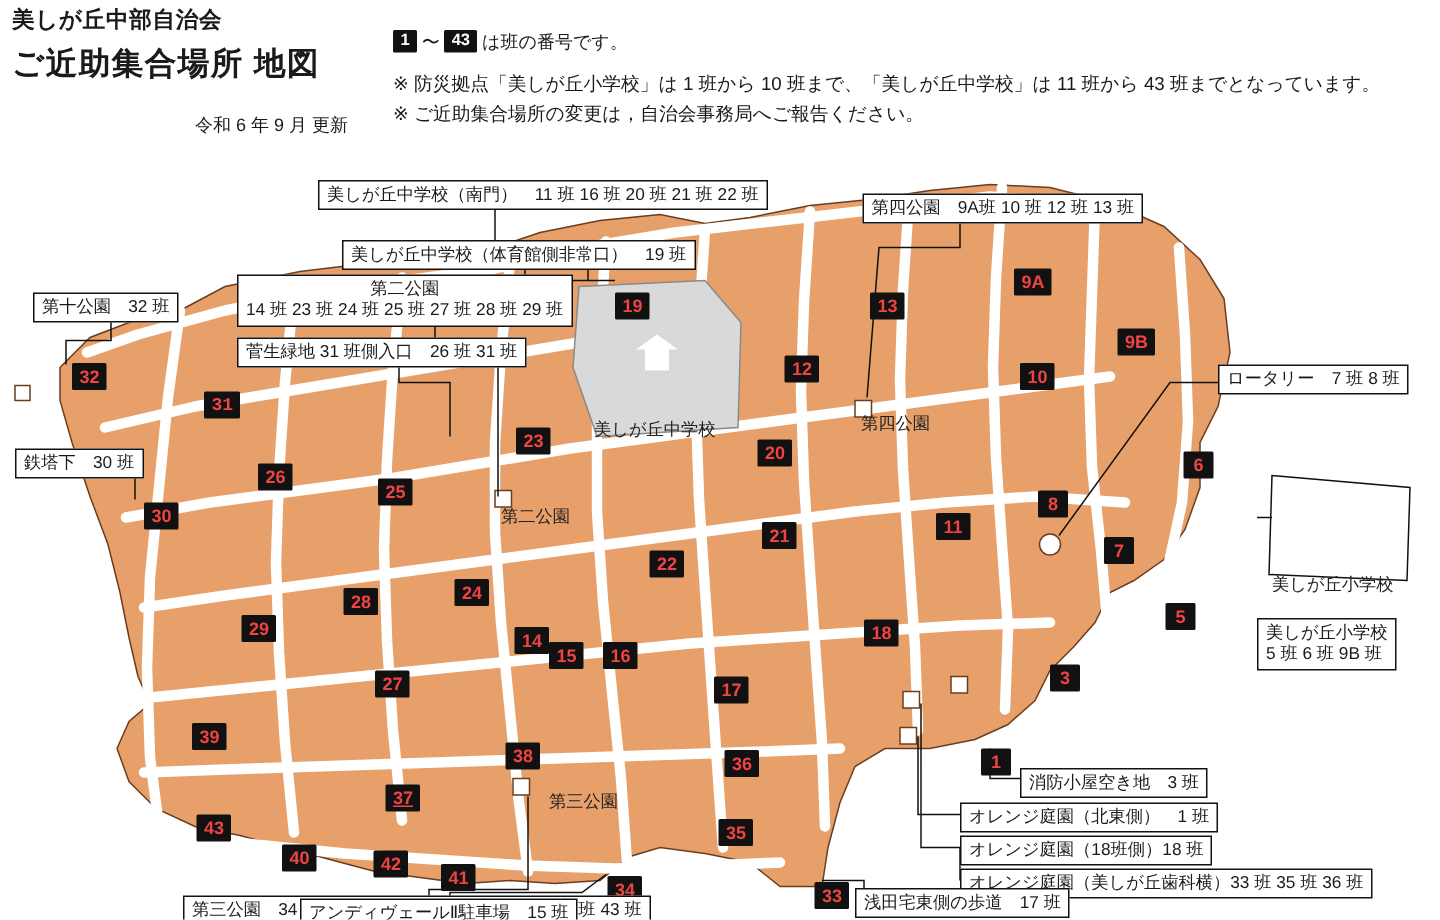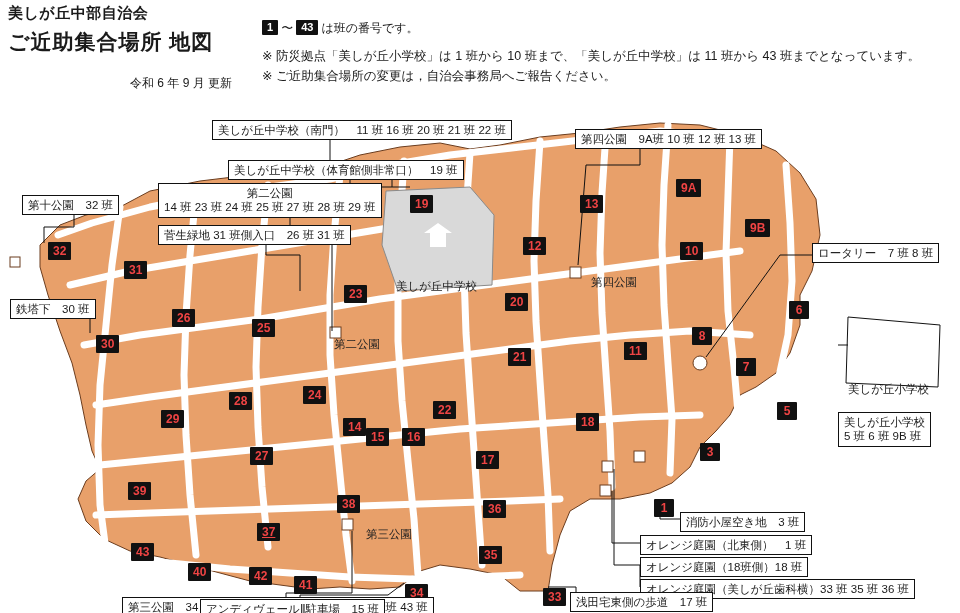--- a/index.html
+++ b/index.html
@@ -124,35 +124,35 @@
         <path d="M640,492 L640,470"></path>
         <path d="M838,250 L848,250"></path>
         <path d="M286,508 L286,498 L352,498 L352,436"></path>
         <path d="M300,514 L300,500 L388,500 L404,488"></path>
         <path d="M576,504 L576,492 L548,492"></path>
       </g>
     </svg>
 
     <div class="lbl-in" style="left:396px;top:184px;">美しが丘中学校</div>
     <div class="lbl-in" style="left:334px;top:242px;">第二公園</div>
-    <div class="lbl-in" style="left:574px;top:180px;margin-left:17px;">第四公園</div>
+    <div class="lbl-in" style="left:574px;top:180px;">第四公園</div>
     <div class="lbl-in" style="left:346px;top:432px;margin-left:20px;">第三公園</div>
     <div class="lbl-in" style="left:848px;top:287px;">美しが丘小学校</div>
 
     <div class="bnum" style="left:48px;top:147px;">32</div>
-    <div class="bnum" style="left:124px;top:166px;">31</div>
+    <div class="bnum" style="left:136px;top:166px;font-family:Liberation Mono, monospace;">31</div>
     <div class="bnum" style="left:96px;top:240px;">30</div>
     <div class="bnum" style="left:161px;top:315px;">29</div>
     <div class="bnum" style="left:229px;top:297px;">28</div>
     <div class="bnum" style="left:250px;top:352px;">27</div>
     <div class="bnum" style="left:172px;top:214px;">26</div>
     <div class="bnum" style="left:252px;top:224px;">25</div>
     <div class="bnum" style="left:303px;top:291px;text-align:center;">24</div>
     <div class="bnum" style="left:344px;top:190px;">23</div>
-    <div class="bnum" style="left:433px;top:272px;margin-top:34px;">22</div>
+    <div class="bnum" style="left:433px;top:272px;">22</div>
     <div class="bnum" style="left:508px;top:253px;">21</div>
     <div class="bnum" style="left:505px;top:198px;">20</div>
     <div class="bnum" style="left:410px;top:100px;">19</div>
     <div class="bnum" style="left:576px;top:318px;">18</div>
     <div class="bnum" style="left:476px;top:356px;">17</div>
     <div class="bnum" style="left:402px;top:333px;">16</div>
     <div class="bnum" style="left:366px;top:333px;">15</div>
     <div class="bnum" style="left:343px;top:323px;">14</div>
     <div class="bnum" style="left:580px;top:100px;">13</div>
     <div class="bnum" style="left:523px;top:142px;">12</div>

